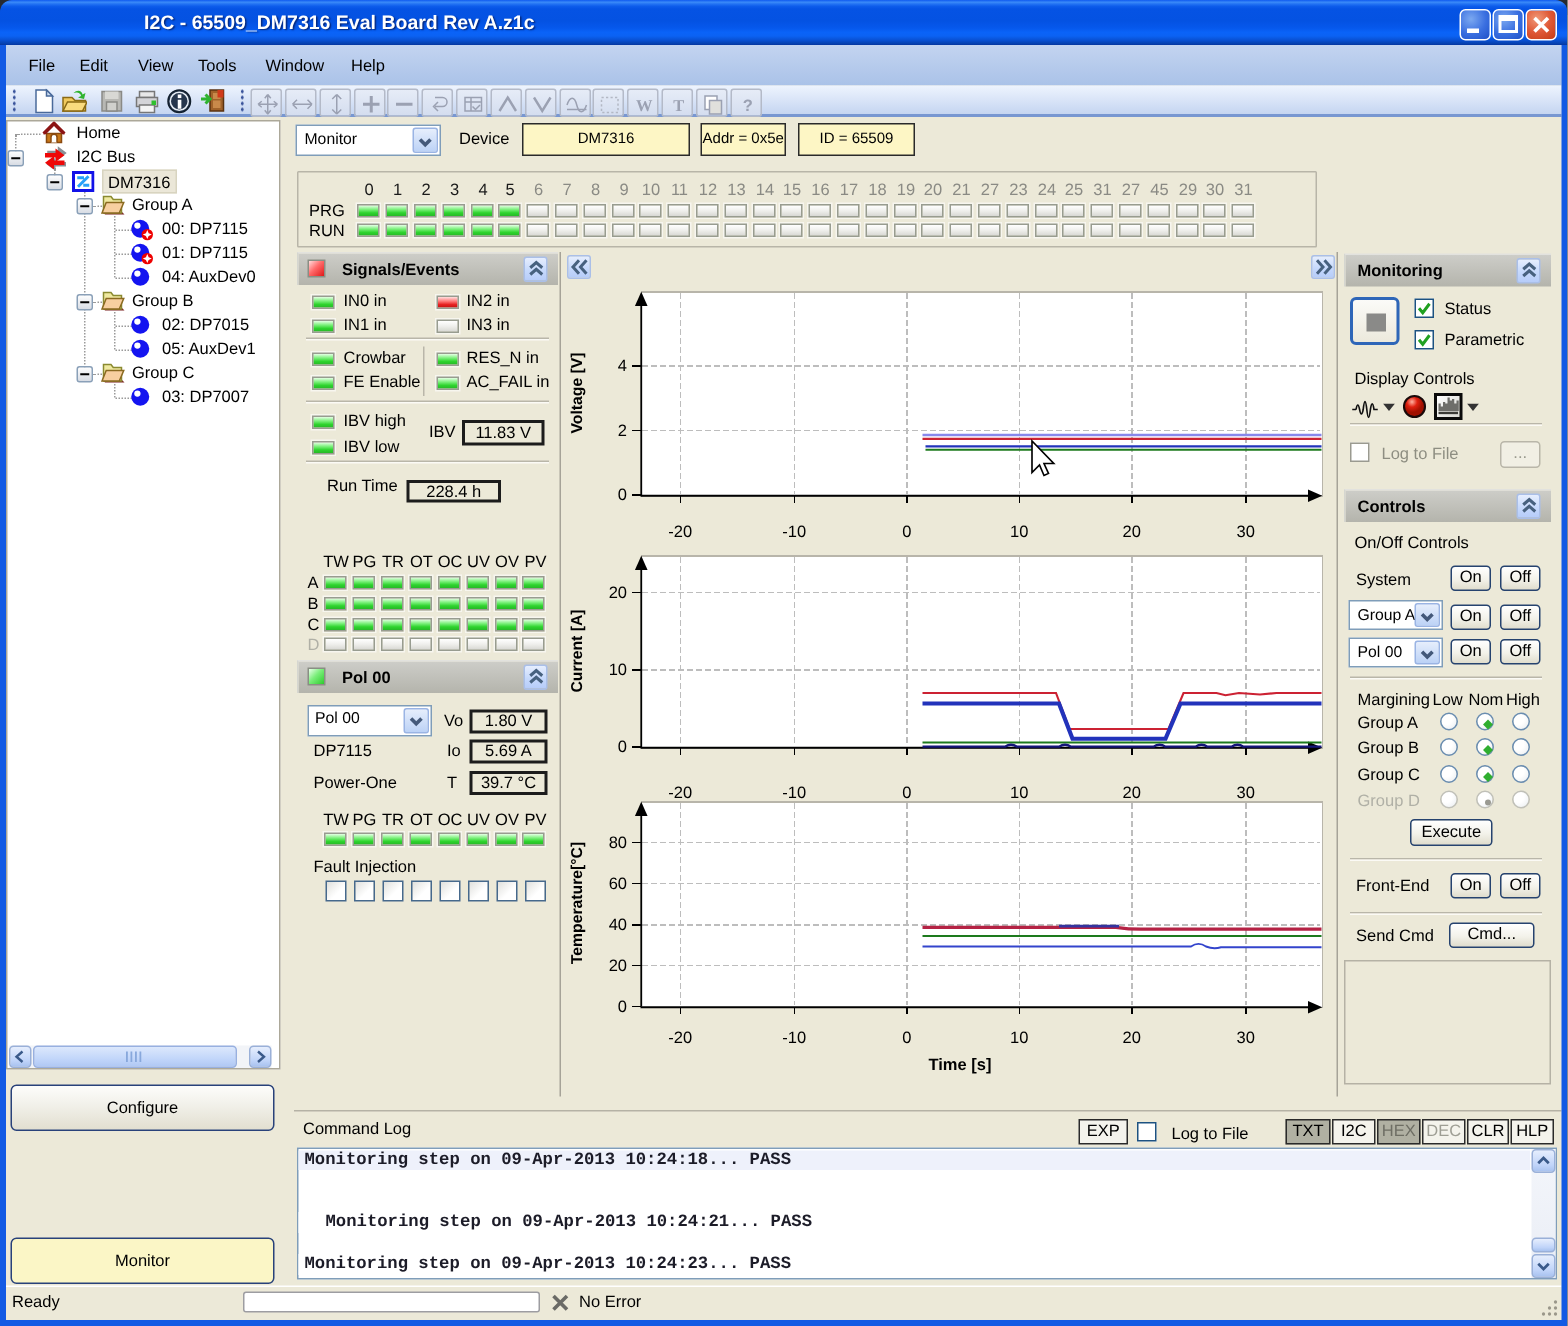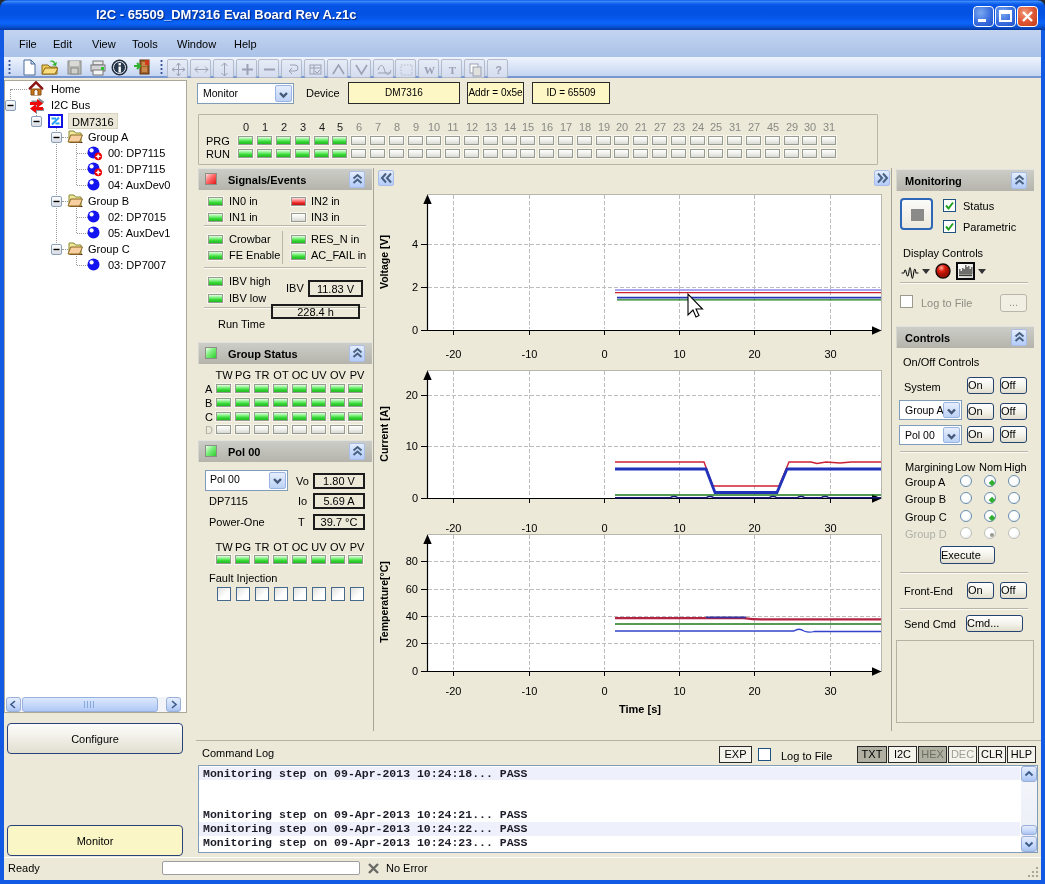--- a/index.html
+++ b/index.html
@@ -36,21 +36,21 @@
 
 .ph{height:22px;background:linear-gradient(180deg,#cdcdc8,#b4b4ac);border-top:1px solid #e2e2de;border-left:1px solid #d5d6d0;font-weight:bold;line-height:22px}
 .hled{width:12px;height:12px;border:1px solid #8a8e84}
 .hled.g{background:linear-gradient(135deg,#eaffea,#7aee7a 45%,#2ecc2e)}
 .hled.r{background:linear-gradient(135deg,#ffdcdc,#ff6a6a 45%,#e01818)}
 .chv{width:16px;height:17px;border:1px solid #aabfe8;border-radius:2px;background:linear-gradient(180deg,#e6eefe 0%,#c6d9fc 55%,#b6ccf9 100%)}
 
 .vb{border:2px solid #1c1c1c;text-align:center}
 .sep{border-top:1px solid #b9b6a9;border-bottom:1px solid #fbfaf5}
 
-.xb{border:1px solid #26436f;border-radius:3px;background:linear-gradient(180deg,#ffffff,#f3f2ea 55%,#e0ddcd);text-align:left}
+.xb{border:1px solid #26436f;border-radius:3px;background:linear-gradient(180deg,#ffffff,#f3f2ea 55%,#e0ddcd);text-align:center}
 .combo{background:#fff;border:1px solid #7f9db9;font-size:10.5px;white-space:nowrap}
 .cbtn{position:absolute;right:1px;top:1px;bottom:1px;width:17px;border:1px solid #9ab4e4;border-radius:2px;background:linear-gradient(180deg,#e6eefc,#bcd2f6)}
 .xcb{width:13px;height:13px;border:1px solid #1d5281;background:#fff}
 .xcb.dis{border-color:#9a9a90}
 .rad{width:12px;height:12px;border-radius:50%;border:1px solid #6a8db0;background:radial-gradient(circle at 30% 30%,#ffffff 40%,#e8ecef)}
 .rad.dis{border-color:#c0c0b8}
 
 .logrow{height:13.9px;line-height:13.9px;font-family:"Liberation Mono",monospace;font-weight:bold;font-size:11.5px;color:#1c1c28;white-space:pre}
 .lbtn{top:746px;height:17px;border:1px solid #2a2a2a;background:#f4f3ec;text-align:center;line-height:15px}
 svg{display:block}
@@ -509,30 +509,21 @@
 <div class="a" style="left:282px;top:231px;width:1px;height:33px;background:#b9b6a9"></div>
 <div class="a sep" style="left:204px;top:267px;width:162px"></div>
 <div class="a led " style="left:208px;top:277px"></div>
 <div class="a" style="left:229px;top:275px">IBV high</div>
 <div class="a led " style="left:208px;top:294px"></div>
 <div class="a" style="left:229px;top:292px">IBV low</div>
 <div class="a" style="left:286px;top:282px">IBV</div>
 <div class="a vb" style="left:308px;top:280px;width:55px;height:17px;line-height:14px">11.83 V</div>
 <div class="a sep" style="left:204px;top:307px;width:162px"></div>
 <div class="a" style="left:218px;top:318px">Run Time</div>
-<div class="a vb" style="left:271px;top:304px;width:89px;height:15px;line-height:12px">228.4 h</div>
-<div class="a ph" style="left:198px;top:342px;width:174px">
-      <div class="a hled g" style="left:6px;top:4px"></div>
-      <div class="a" style="left:29px;top:0">Group Status</div>
-      <div class="a chv" style="left:150px;top:2px">
-        <svg width="15" height="14">
-          <path d="M3.5 6.5 L7.5 3 L11.5 6.5 M3.5 11 L7.5 7.5 L11.5 11" stroke="#47617f" stroke-width="2" fill="none"></path>
-        </svg>
-      </div>
-    </div>
+<div class="a vb" style="left:271px;top:320px;width:63px;height:15px;line-height:12px">228.4 h</div>
 <div class="a" style="left:215px;top:369px;width:18px;text-align:center">TW</div>
 <div class="a" style="left:234px;top:369px;width:18px;text-align:center">PG</div>
 <div class="a" style="left:253px;top:369px;width:18px;text-align:center">TR</div>
 <div class="a" style="left:272px;top:369px;width:18px;text-align:center">OT</div>
 <div class="a" style="left:291px;top:369px;width:18px;text-align:center">OC</div>
 <div class="a" style="left:310px;top:369px;width:18px;text-align:center">UV</div>
 <div class="a" style="left:329px;top:369px;width:18px;text-align:center">OV</div>
 <div class="a" style="left:348px;top:369px;width:18px;text-align:center">PV</div>
 <div class="a" style="left:205px;top:383px;color:#000">A</div>
 <div class="a led " style="left:216px;top:384px"></div>
@@ -883,22 +874,21 @@
 <div class="a xcb" style="left:758px;top:748px"></div>
 <div class="a" style="left:781px;top:750px">Log to File</div>
 <div class="a lbtn" style="left:857px;width:30px;background:#b0b0a2;color:#000">TXT</div>
 <div class="a lbtn" style="left:888px;width:29px;background:#f4f3ec;color:#000">I2C</div>
 <div class="a lbtn" style="left:918px;width:29px;background:#b0b0a2;color:#6e6e64">HEX</div>
 <div class="a lbtn" style="left:948px;width:29px;background:#f4f3ec;color:#9e9e94">DEC</div>
 <div class="a lbtn" style="left:978px;width:28px;background:#f4f3ec;color:#000">CLR</div>
 <div class="a lbtn" style="left:1007px;width:29px;background:#f4f3ec;color:#000">HLP</div>
 <div class="a" style="left:198px;top:765px;width:840px;height:88px;border:1px solid #7f9db9;background:#fff"></div>
 <div class="a logrow" style="left:199px;top:766.5px;width:821px;background:#eef1fb;padding-left:4px">Monitoring step on 09-Apr-2013 10:24:18... PASS</div>
-<div class="a logrow" style="left:199px;top:808.2px;width:821px;background:#ffffff;padding-left:4px">Monitoring step on 09-Apr-2013 10:24:21... PASS</div>
-<div class="a logrow" style="left:199px;top:822.1px;width:821px;background:#eef1fb;padding-left:4px">Monitoring step on 09-Apr-2013 10:24:22... PASS</div>
+<div class="a logrow" style="left:199px;top:808.2px;width:821px;background:#ffffff;padding-left:18px">Monitoring step on 09-Apr-2013 10:24:21... PASS</div>
 <div class="a logrow" style="left:199px;top:836.0px;width:821px;background:#ffffff;padding-left:4px">Monitoring step on 09-Apr-2013 10:24:23... PASS</div>
 <div class="a strack" style="left:1021px;top:766px;width:16px;height:86px"></div>
 <div class="a sbtn" style="left:1021px;top:766px;width:16px;height:16px">
       <svg width="14" height="14">
         <path d="M3.5 8.5 L7 5 L10.5 8.5" stroke="#3a5a8a" stroke-width="1.8" fill="none"></path>
       </svg>
     </div>
 <div class="a sbtn" style="left:1021px;top:836px;width:16px;height:16px">
       <svg width="14" height="14">
         <path d="M3.5 5.5 L7 9 L10.5 5.5" stroke="#3a5a8a" stroke-width="1.8" fill="none"></path>

